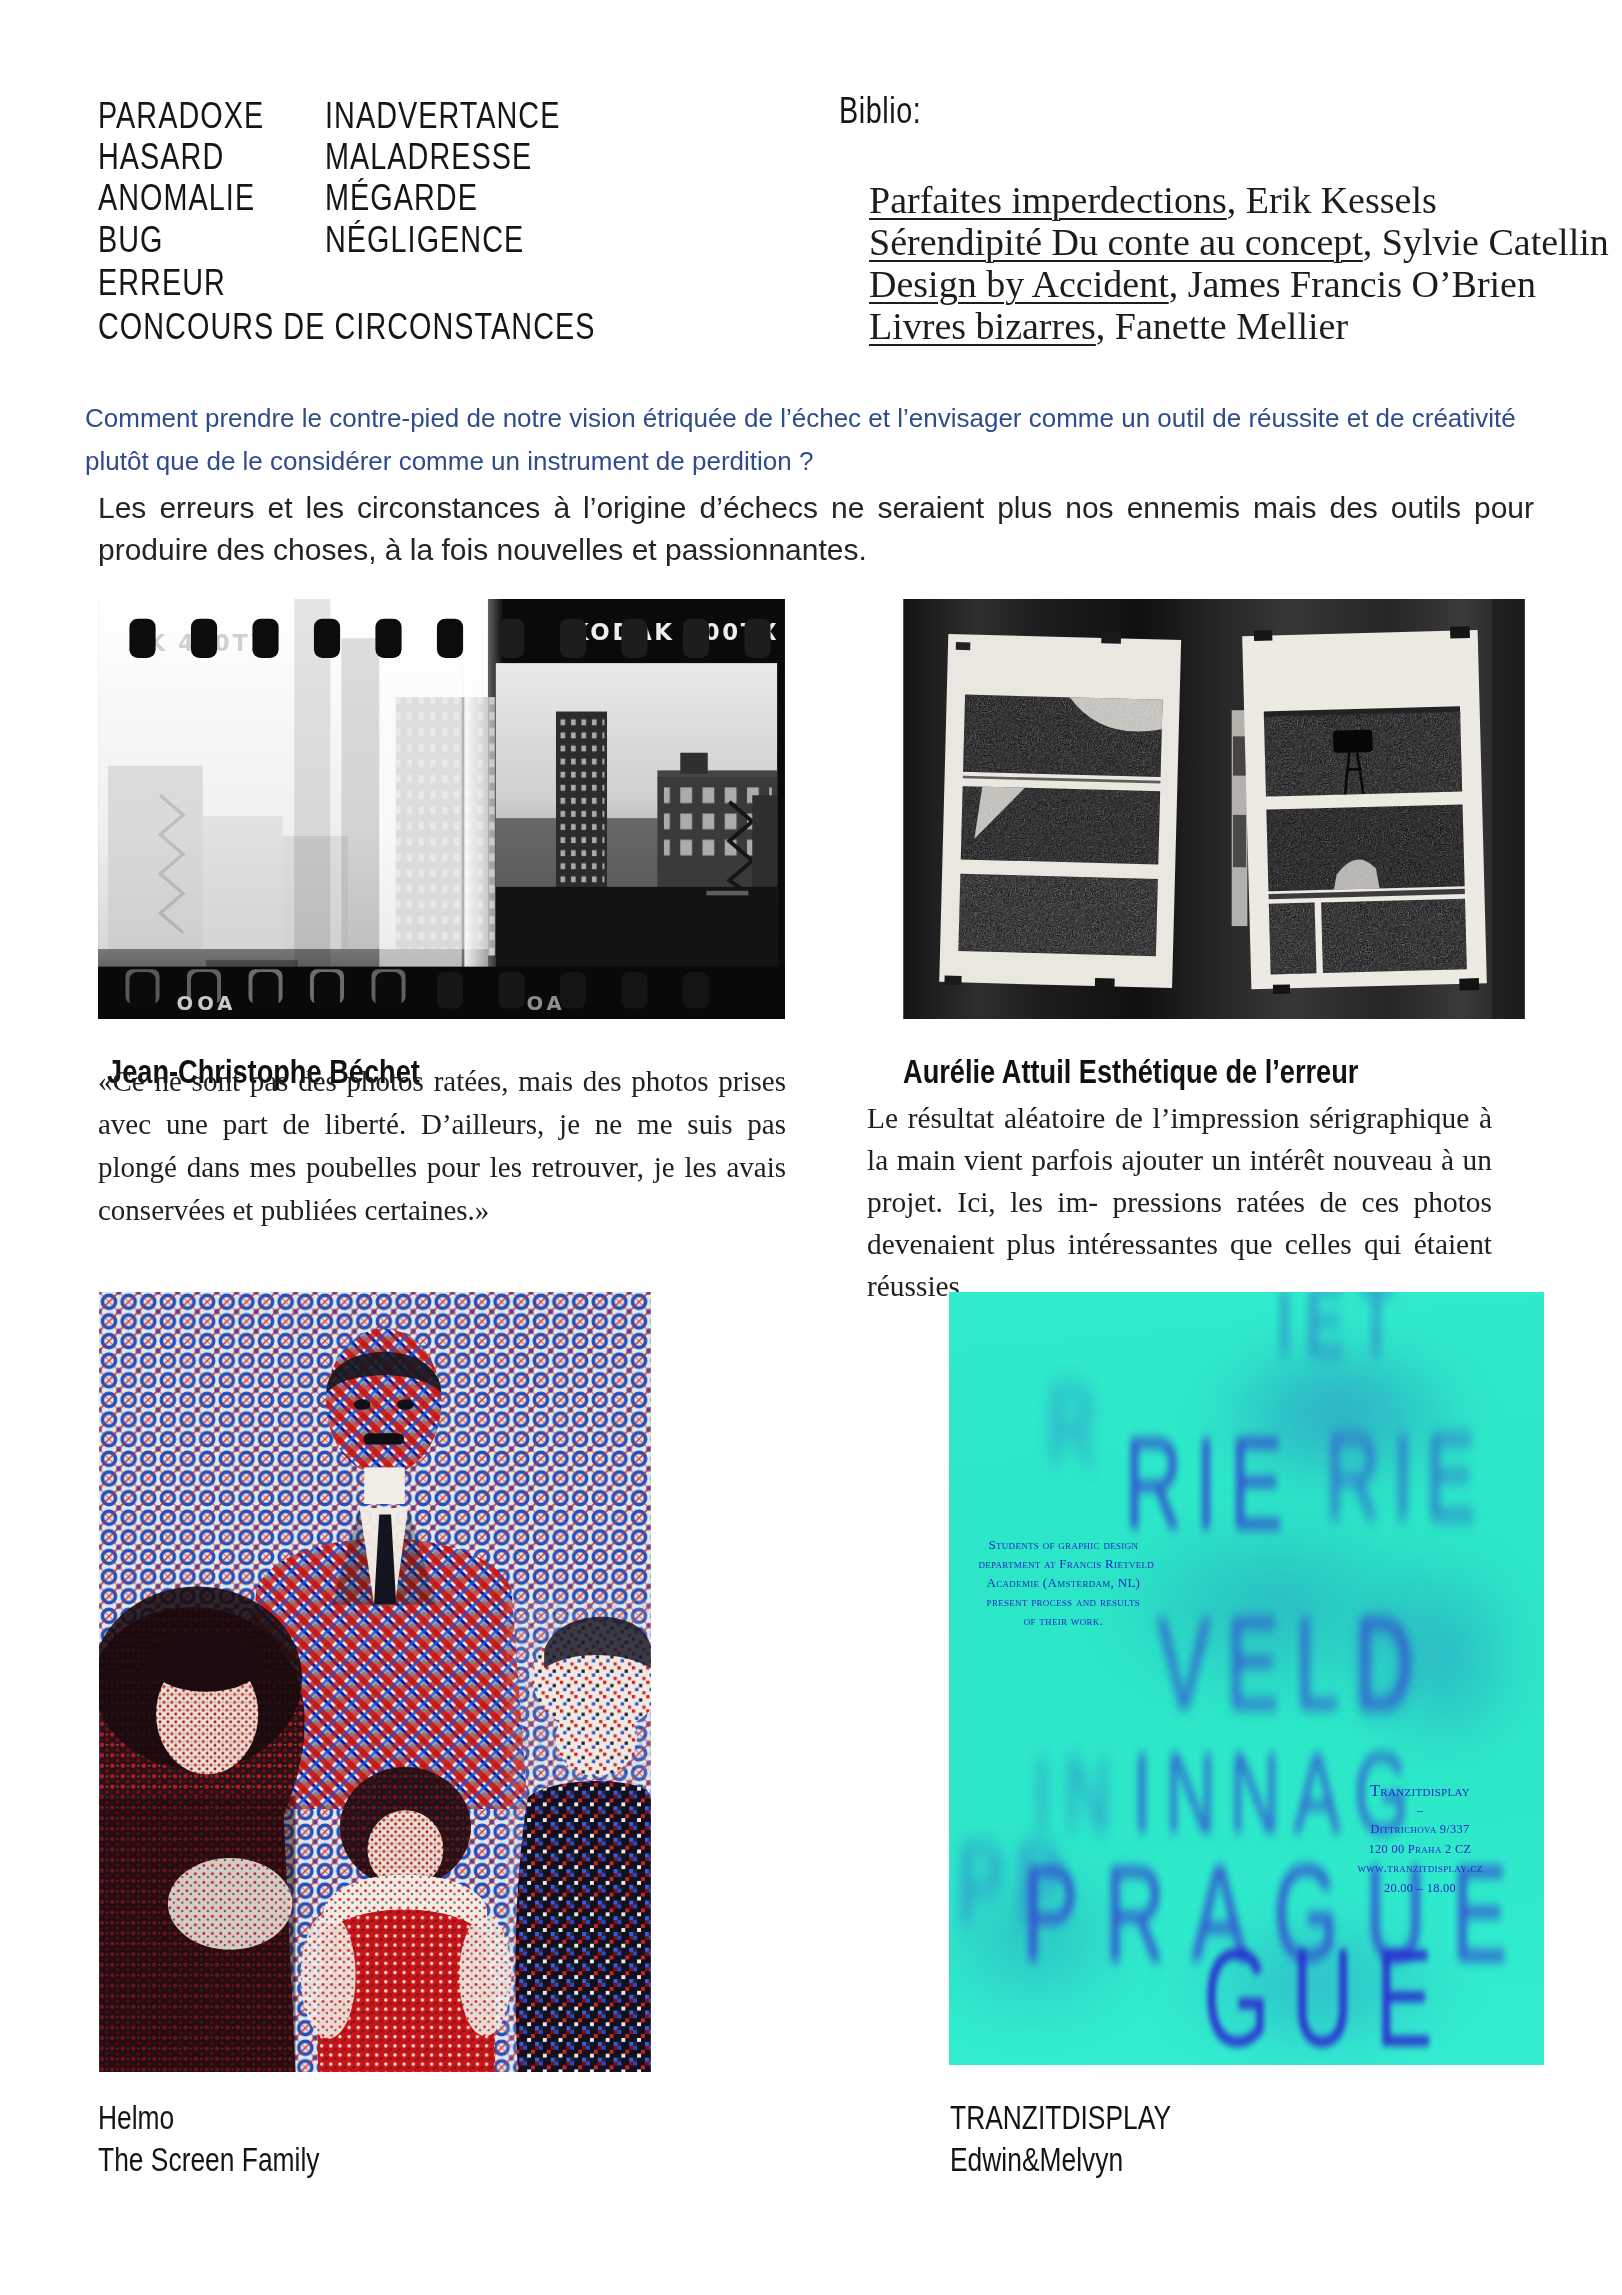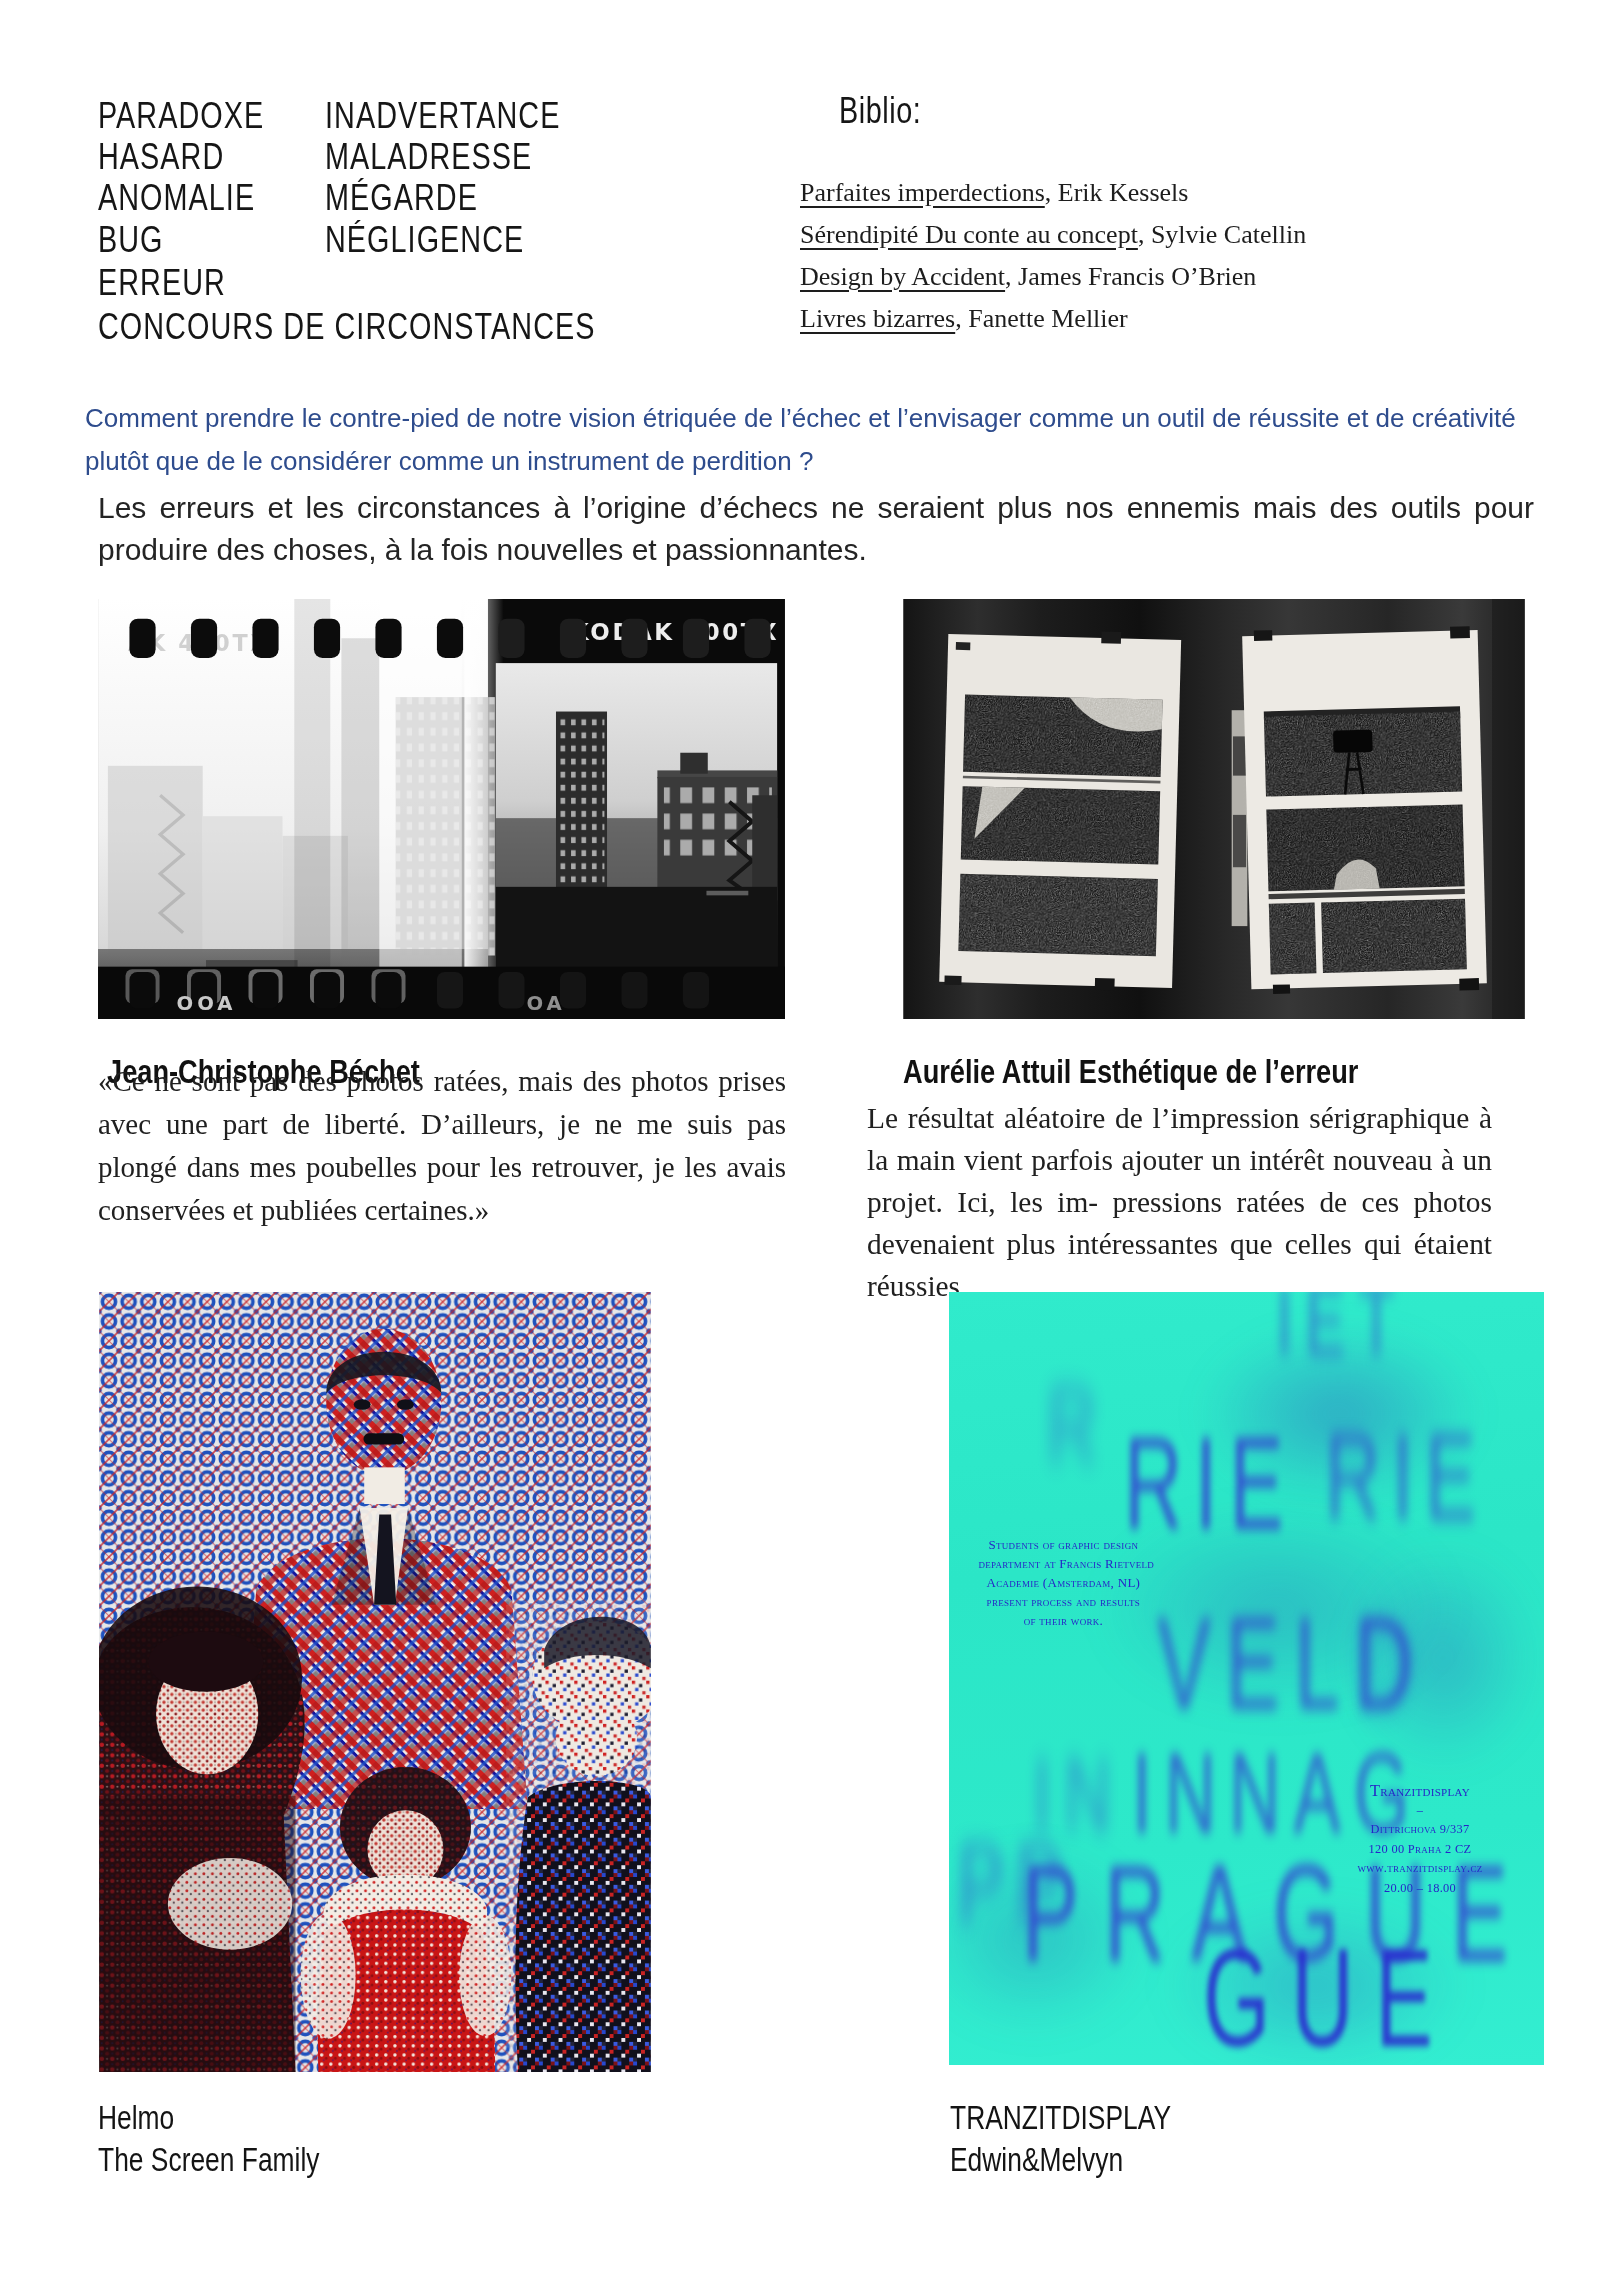--- a/index.html
+++ b/index.html
@@ -6,21 +6,21 @@
   #page{position:relative;width:1623px;height:2295px;background:#ffffff;overflow:hidden;
         font-family:"Liberation Sans",sans-serif;color:#1a1a1a;}
   .cond{transform:scaleX(0.8);transform-origin:left top;white-space:nowrap;}
 
   
   .kw{position:absolute;left:98px;font-size:36px;letter-spacing:1.3px;color:#161616;}
   .kw2{left:325px;}
 
   
   .bib-title-h{position:absolute;left:839px;top:90px;font-size:36px;letter-spacing:0.7px;color:#161616;}
-  .bib-line{position:absolute;left:800px;font-family:"Liberation Serif",serif;font-size:26px;color:#1d1d1d;white-space:nowrap;}
+  .bib-line{position:absolute;left:869px;font-family:"Liberation Serif",serif;font-size:38px;color:#1d1d1d;white-space:nowrap;}
   .bib-line u{text-decoration-thickness:2px;text-underline-offset:4.6px;}
 
   
   .intro-q{position:absolute;left:85px;top:397px;width:1446px;font-size:26px;line-height:43px;color:#2e4c8d;}
   .intro-b{position:absolute;left:98px;top:487px;width:1436px;font-family:Liberation Sans, sans-serif;
            font-size:30px;line-height:42px;color:#242424;text-align:justify;}
 
   
   .photo-film{position:absolute;left:98px;top:599px;width:687px;height:420px;}
   .photo-posters{position:absolute;left:903px;top:599px;width:622px;height:420px;}

